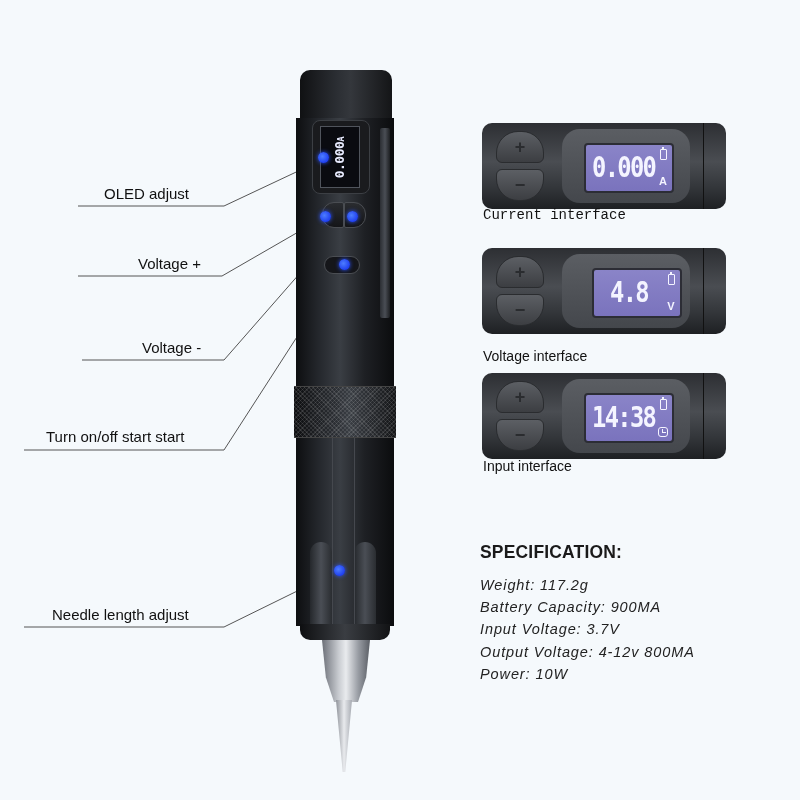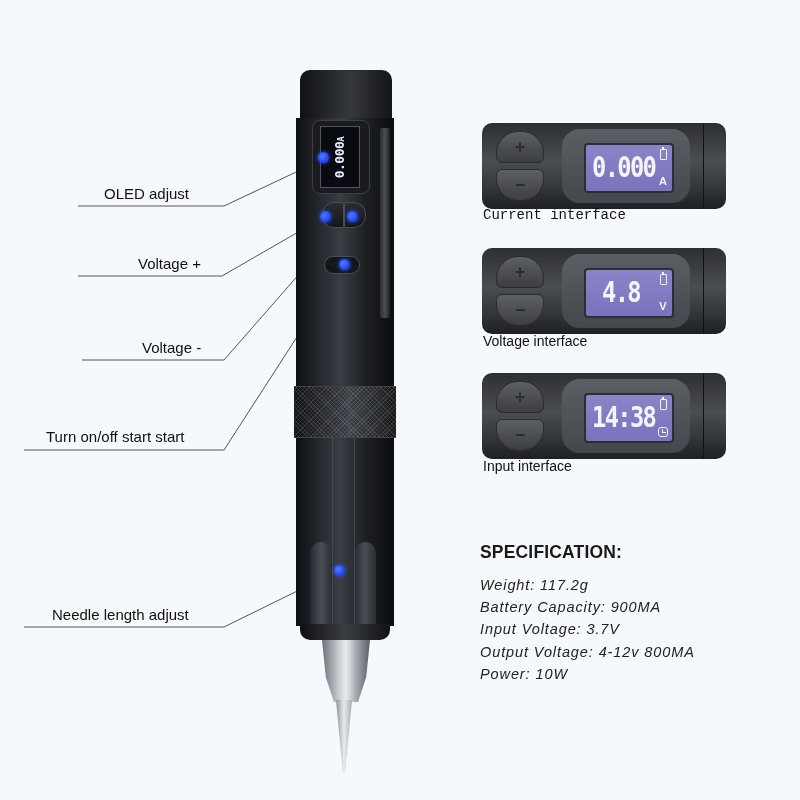--- a/index.html
+++ b/index.html
@@ -225,30 +225,30 @@
     </div>
   </div>
   <div class="iface-sep"></div>
 </div>
 <div class="iface-caption" style="top:207px;font-family:Liberation Mono, monospace;">Current interface</div>
 
 <div class="iface" style="top:248px;">
   <div class="iface-btn plus">+</div>
   <div class="iface-btn minus">−</div>
   <div class="iface-bezel"></div>
-  <div class="iface-lcd" style="padding-left:16px;">
+  <div class="iface-lcd" style="padding-left:16px;margin-left:8px;">
     <span class="lcd-value">4.8</span>
     <div class="lcd-side">
       <div class="lcd-battery"></div>
       <span class="lcd-unit">V</span>
     </div>
   </div>
   <div class="iface-sep"></div>
 </div>
-<div class="iface-caption" style="top:333px;text-align:right;">Voltage interface</div>
+<div class="iface-caption" style="top:348px;text-align:right;">Voltage interface</div>
 
 <div class="iface" style="top:373px;">
   <div class="iface-btn plus">+</div>
   <div class="iface-btn minus">−</div>
   <div class="iface-bezel"></div>
   <div class="iface-lcd">
     <span class="lcd-value">14:38</span>
     <div class="lcd-side">
       <div class="lcd-battery"></div>
       <div class="lcd-clock"></div>

